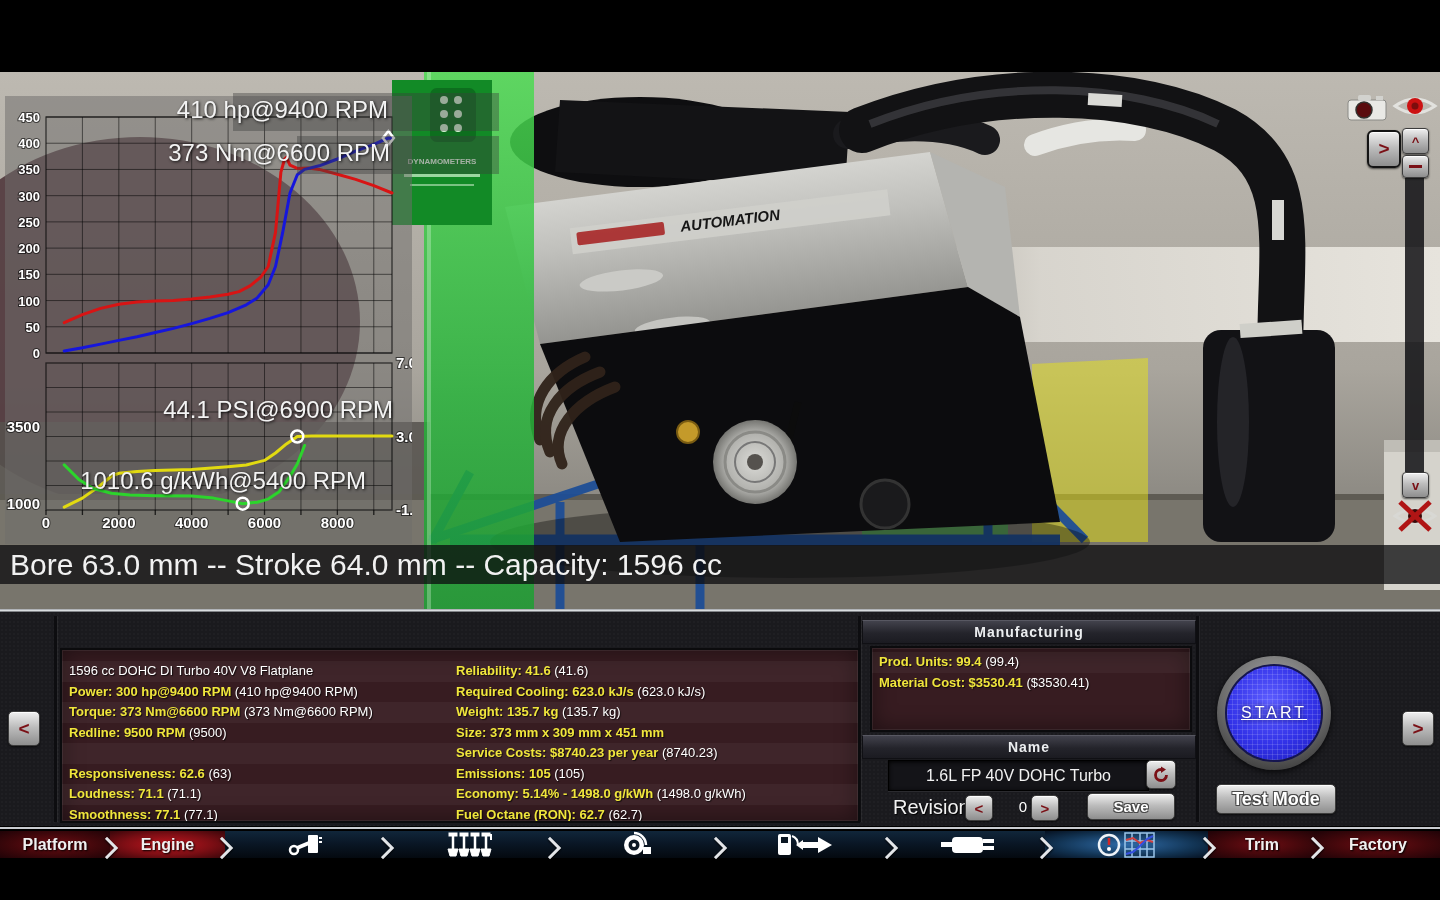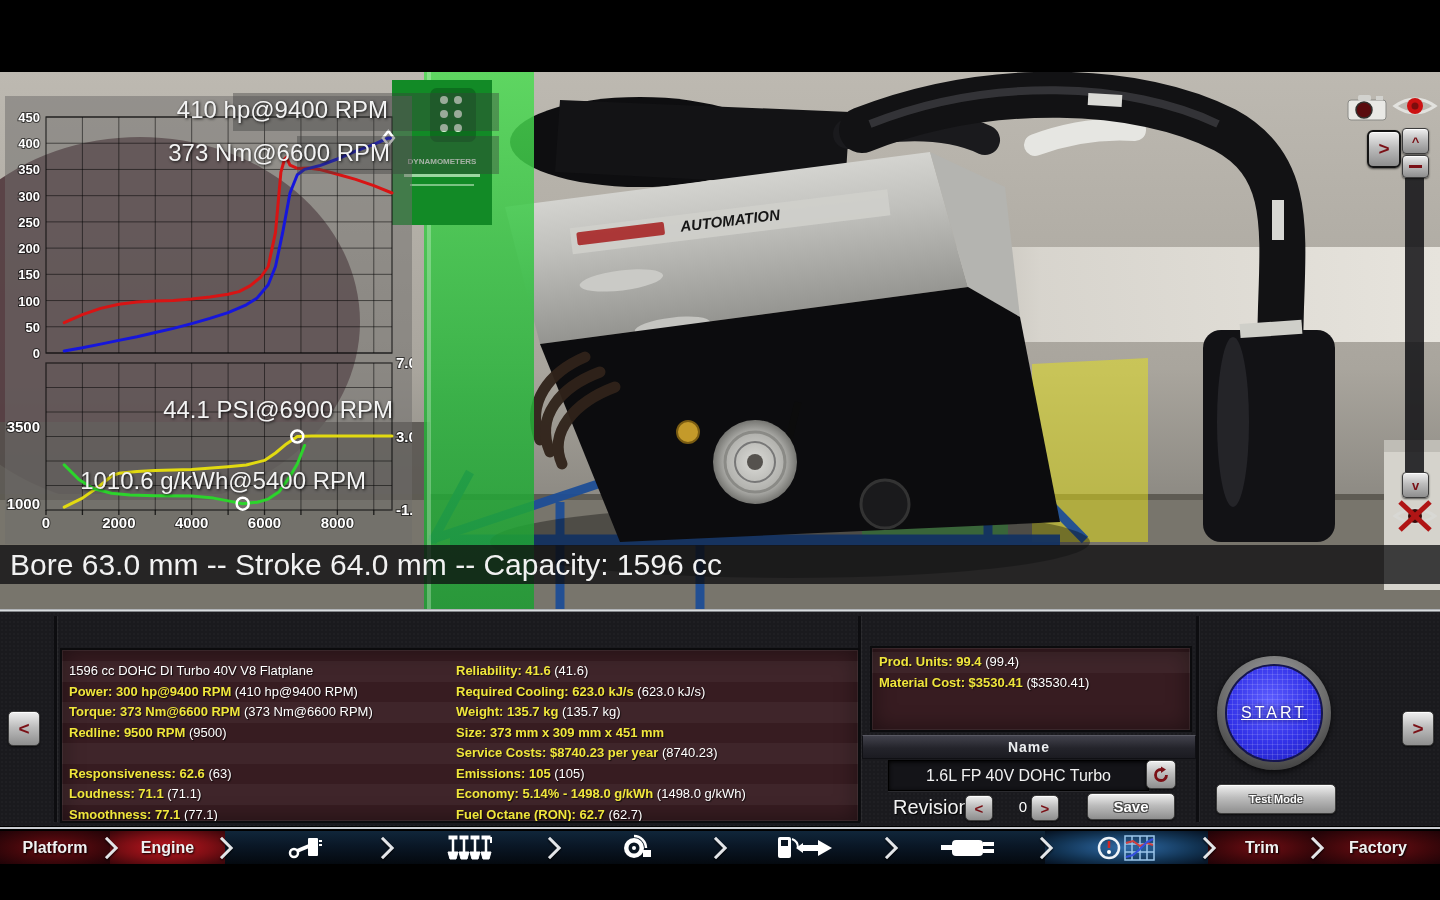--- a/index.html
+++ b/index.html
@@ -91,21 +91,21 @@
       border:2px solid #15154f;color:#fff;font-size:16px;letter-spacing:3px;
       text-shadow:0 0 5px rgba(0,0,40,.9);
       background:
         repeating-linear-gradient(0deg,rgba(255,255,255,.13) 0 1px,transparent 1px 5px),
         repeating-linear-gradient(90deg,rgba(255,255,255,.13) 0 1px,transparent 1px 5px),
         radial-gradient(circle at 45% 38%,#5d5dff,#3232e8 55%,#1c1cba); text-decoration: underline;}
 
   
   .tab-bar{position:absolute;left:0;top:827px;width:1440px;height:35px;background:#000;
            border-top:2px solid #c9ccd1;box-sizing:content-box;}
-  .tab{position:absolute;top:2px;height:33px;display:flex;align-items:center;justify-content:center;
+  .tab{position:absolute;top:2px;height:27px;display:flex;align-items:center;justify-content:center;
        color:#f0f0f0;font-size:16px;font-weight:bold;cursor:pointer;text-shadow:1px 1px 2px #000;}
   .tab.red{background:radial-gradient(ellipse at 50% 50%,#6e0d13 0%,#41070b 55%,#1f0307 100%);}
   .tab.red.active{background:radial-gradient(ellipse at 50% 50%,#c0161f 0%,#7c0e14 55%,#38060a 100%);}
   .tab.dark{background:linear-gradient(180deg,#10263a 0%,#0a1726 45%,#04090f 100%);}
   .tab.dark.hl{background:radial-gradient(ellipse at 50% 50%,#2f6ba8 0%,#123454 60%,#061120 100%);}
   .chev{position:absolute;top:11px;width:13px;height:13px;border-top:3px solid #e3e5e8;
         border-right:3px solid #e3e5e8;transform:rotate(45deg);
         filter:drop-shadow(1px 1px 1px rgba(0,0,0,.7));z-index:5;}
 </style>
 </head>
@@ -435,20 +435,21 @@
               <span class="wh"> (77.1)</span>
             </div>
             <div class="scol r">
               <span class="yl">Fuel Octane (RON): 62.7</span>
               <span class="wh"> (62.7)</span>
             </div>
           </div>
         </div>
     </div>
 
+    <div class="section-header" style="left:862px;top:8px;width:332px">Manufacturing</div>
     <div class="maroon-box" style="left:870px;top:34px;width:318px;height:82px">
       <div id="mfg-rows" style="padding-top:4px">
           <div class="srow">
             <div class="scol">
               <span class="yl">Prod. Units: 99.4</span>
               <span class="wh"> (99.4)</span>
             </div>
           </div>
           <div class="srow">
             <div class="scol">
@@ -470,21 +471,21 @@
 
     <div class="rev-label">Revision</div>
     <div class="gbtn" style="position:absolute;left:965px;top:183px;width:26px;height:24px;font-size:15px">&lt;</div>
     <div class="rev-val">0</div>
     <div class="gbtn" style="position:absolute;left:1031px;top:183px;width:26px;height:24px;font-size:15px">&gt;</div>
     <div class="gbtn wtxt" style="position:absolute;left:1087px;top:181px;width:86px;height:25px;font-size:15px">Save</div>
 
     <div class="start-ring">
       <div class="start-core">START</div>
     </div>
-    <div class="gbtn wtxt" style="position:absolute;left:1216px;top:172px;width:118px;height:28px;font-size:11px">Test Mode</div>
+    <div class="gbtn wtxt" style="position:absolute;left:1216px;top:172px;width:118px;height:28px;font-size:18px">Test Mode</div>
   </div>
 
   <div class="tab-bar">
     <div class="tab red" style="left:0;width:110px">Platform</div>
     <div class="tab red active" style="left:110px;width:115px">Engine</div>
     <div class="tab dark" style="left:225px;width:161px">
       <svg width="38" height="24" viewBox="0 0 36 24">
         <circle cx="6" cy="17" r="4" fill="none" stroke="#fff" stroke-width="2.5"></circle>
         <line x1="9" y1="15" x2="21" y2="10" stroke="#fff" stroke-width="4"></line>
         <rect x="20" y="2" width="10" height="18" rx="1" fill="#fff"></rect>

